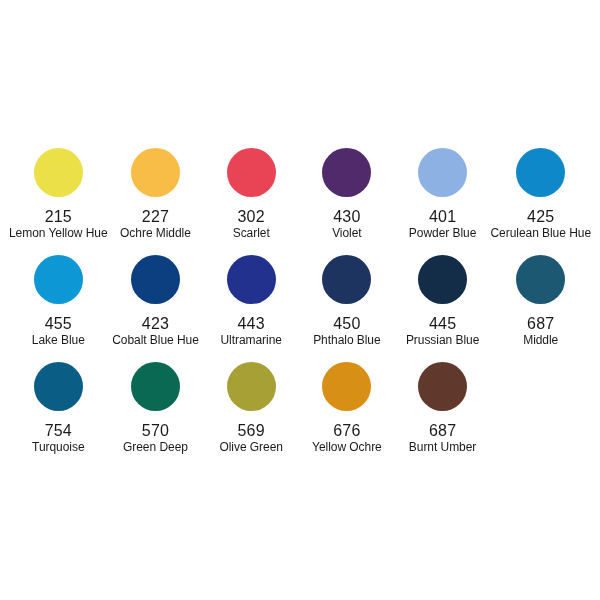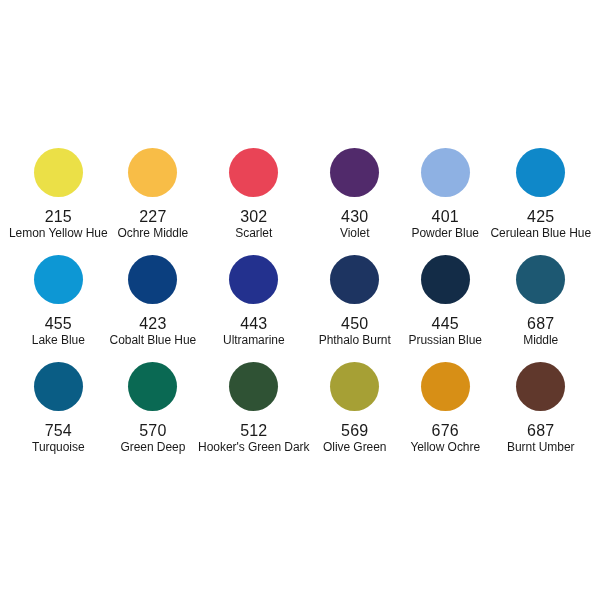--- a/index.html
+++ b/index.html
@@ -120,21 +120,21 @@
 
     <div class="swatch-cell">
       <span class="dot" style="background-color: rgb(35, 49, 142);"></span>
       <span class="code">443</span>
       <span class="cname">Ultramarine</span>
     </div>
 
     <div class="swatch-cell">
       <span class="dot" style="background-color: rgb(29, 52, 97);"></span>
       <span class="code">450</span>
-      <span class="cname">Phthalo Burnt</span>
+      <span class="cname">Phthalo Blue</span>
     </div>
 
     <div class="swatch-cell">
       <span class="dot" style="background-color: rgb(19, 44, 71);"></span>
       <span class="code">445</span>
       <span class="cname">Prussian Blue</span>
     </div>
 
     <div class="swatch-cell">
       <span class="dot" style="background-color: rgb(29, 88, 114);"></span>
@@ -147,25 +147,20 @@
       <span class="code">754</span>
       <span class="cname">Turquoise</span>
     </div>
 
     <div class="swatch-cell">
       <span class="dot" style="background-color: rgb(10, 105, 83);"></span>
       <span class="code">570</span>
       <span class="cname">Green Deep</span>
     </div>
 
-    <div class="swatch-cell">
-      <span class="dot" style="background-color: rgb(47, 82, 52);"></span>
-      <span class="code">512</span>
-      <span class="cname">Hooker's Green Dark</span>
-    </div>
 
     <div class="swatch-cell">
       <span class="dot" style="background-color: rgb(166, 160, 53);"></span>
       <span class="code">569</span>
       <span class="cname">Olive Green</span>
     </div>
 
     <div class="swatch-cell">
       <span class="dot" style="background-color: rgb(215, 143, 22);"></span>
       <span class="code">676</span>

